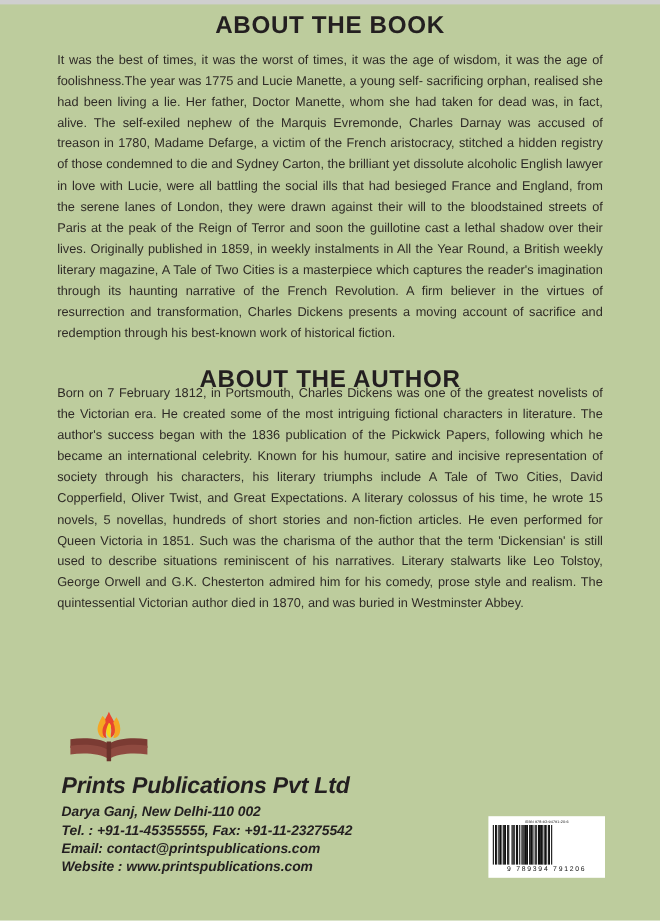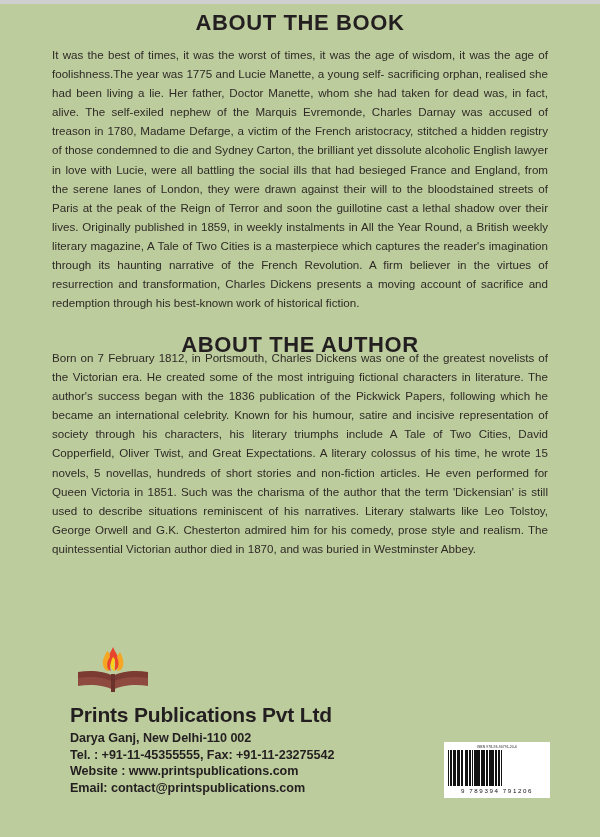--- a/index.html
+++ b/index.html
@@ -77,22 +77,23 @@
     color: #2e2a26;
     text-align: justify;
     text-justify: inter-word;
     margin: 0;
   }
 
   
   #publisher-block {
     position: absolute;
     top: 645px;
-    left: 70px;
+    left: 56px;
     width: 360px;
+    font-style: italic;
   }
 
   #publisher-logo {
     width: 86px;
     height: 52px;
     position: relative;
     margin-bottom: 6px;
   }
   #publisher-logo svg { display: block; }
 
@@ -189,22 +190,22 @@
         <path d="M43 37 C35 32 20 31 8 33 C8 37 8 39 8 41 C20 39 35 40 43 45 Z" fill="#8f4a40"></path>
         <path d="M43 37 C51 32 66 31 78 33 C78 37 78 39 78 41 C66 39 51 40 43 45 Z" fill="#8f4a40"></path>
         <path d="M41 29 h4 v18 h-4 Z" fill="#6a322b"></path>
       </svg>
     </div>
 
     <div id="publisher-name">Prints Publications Pvt Ltd</div>
 
     <div class="publisher-line">Darya Ganj, New Delhi-110 002</div>
     <div class="publisher-line">Tel. : +91-11-45355555, Fax: +91-11-23275542</div>
+    <div class="publisher-line">Email: contact@printspublications.com</div>
     <div class="publisher-line">Website : www.printspublications.com</div>
-    <div class="publisher-line">Email: contact@printspublications.com</div>
   </div>
 
   <div id="barcode-box">
     <div id="barcode-isbn-top">ISBN 978-93-94791-20-6</div>
     <div id="barcode-bars">
         <i style="width: 1.44px; background: rgb(17, 17, 17);"></i>
         <i style="width: 0.48px; background: transparent;"></i>
         <i style="width: 0.48px; background: rgb(17, 17, 17);"></i>
         <i style="width: 0.96px; background: transparent;"></i>
         <i style="width: 0.48px; background: rgb(17, 17, 17);"></i>

